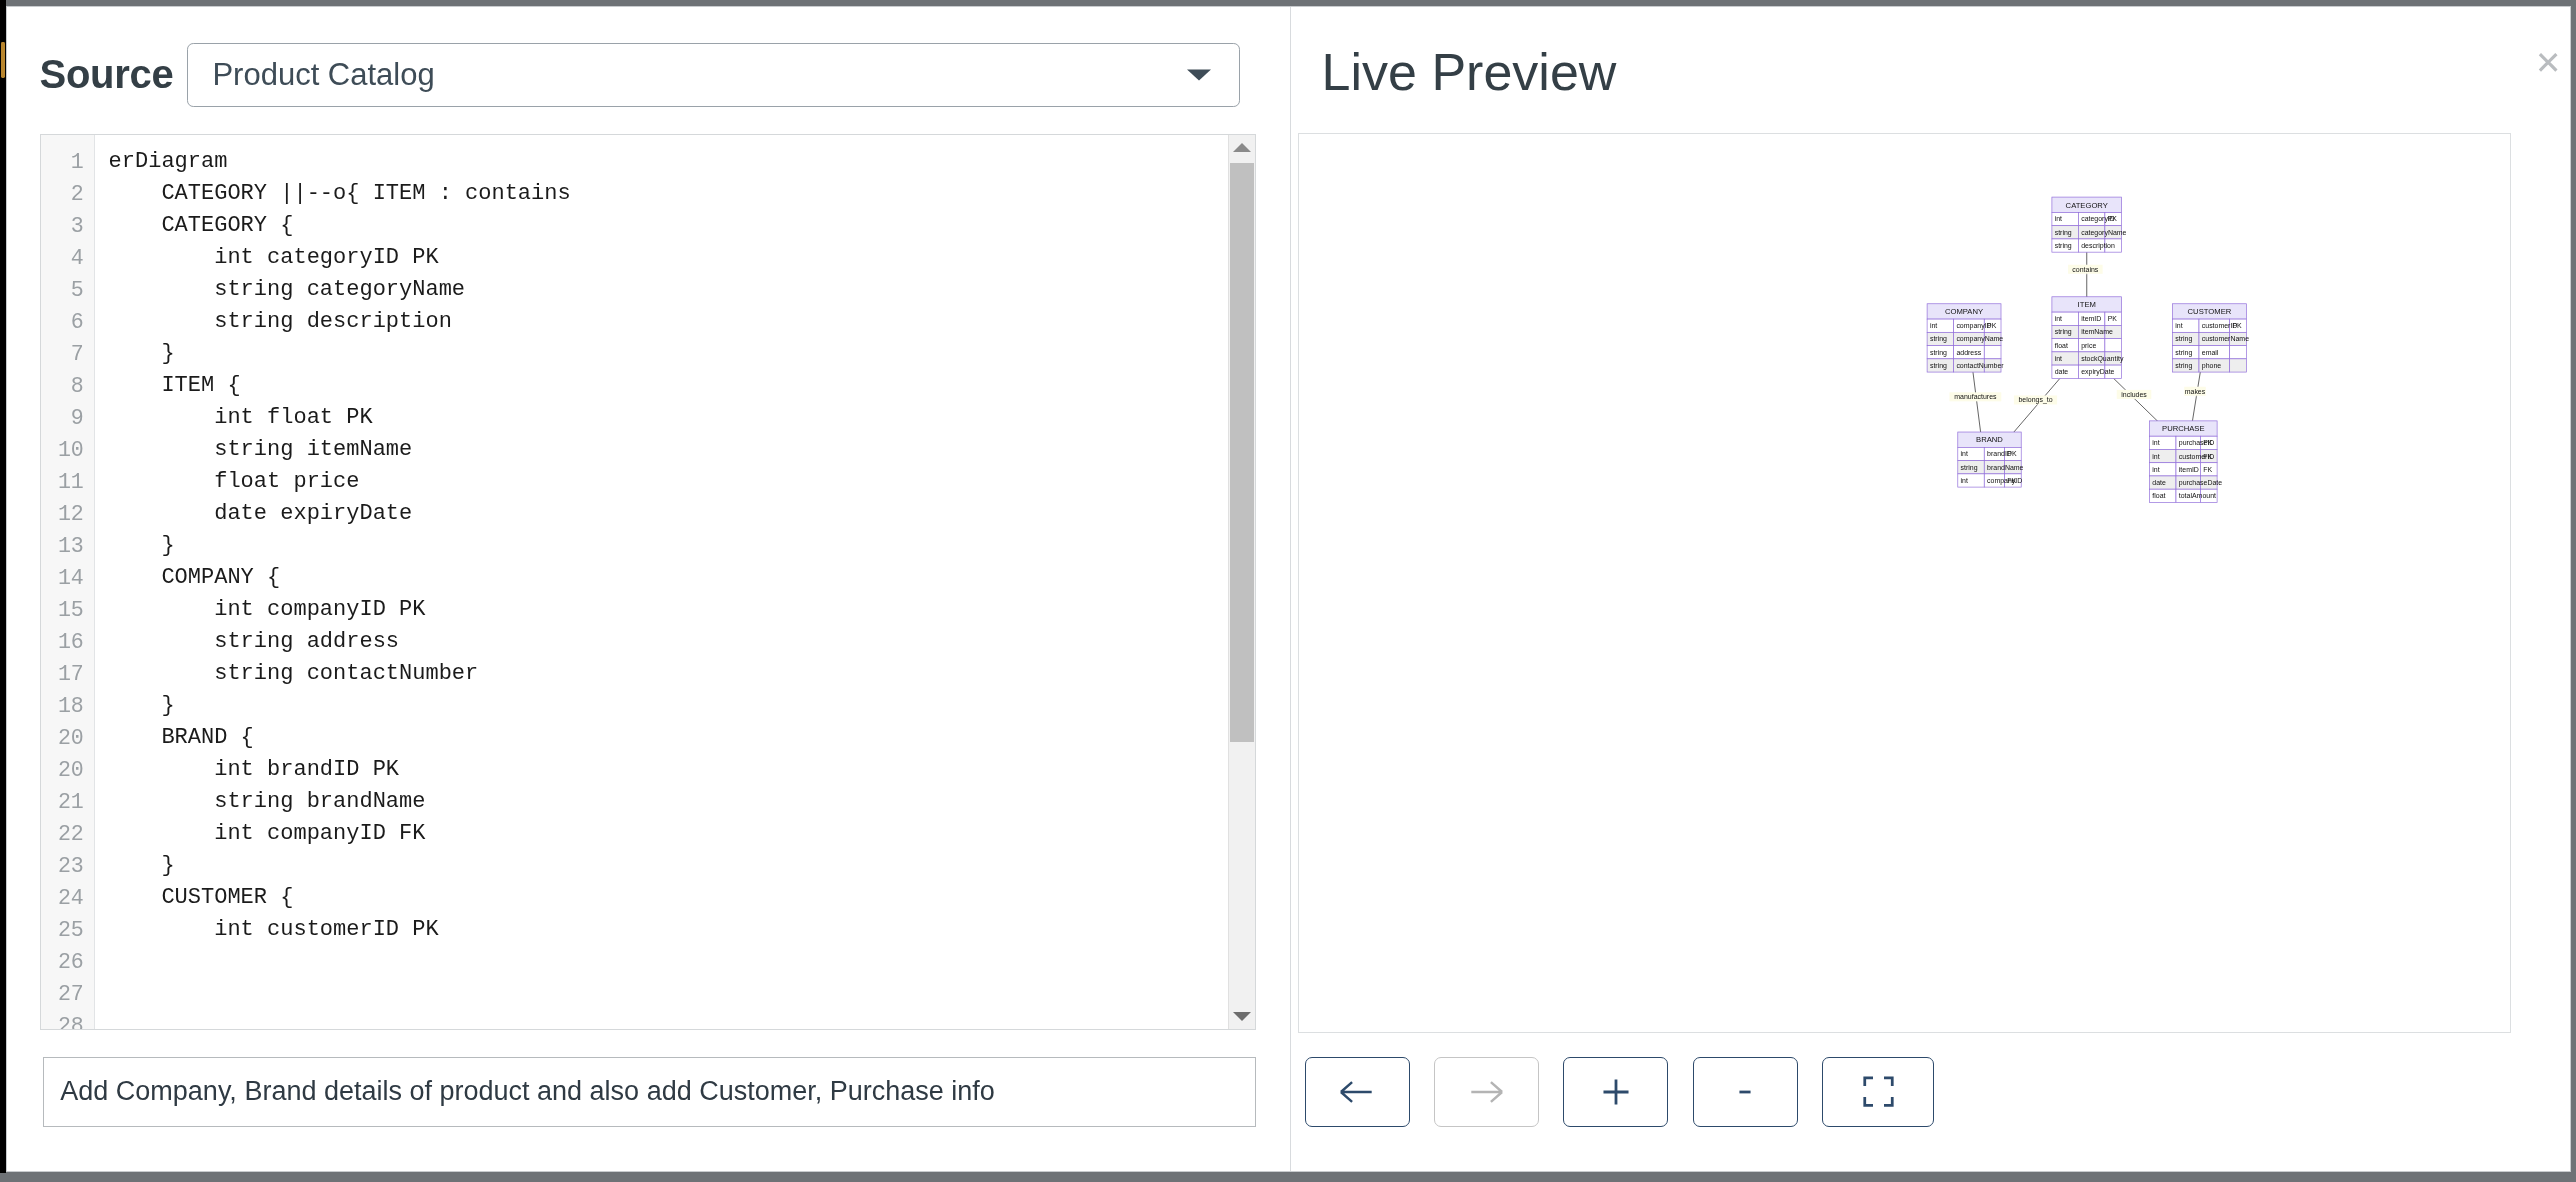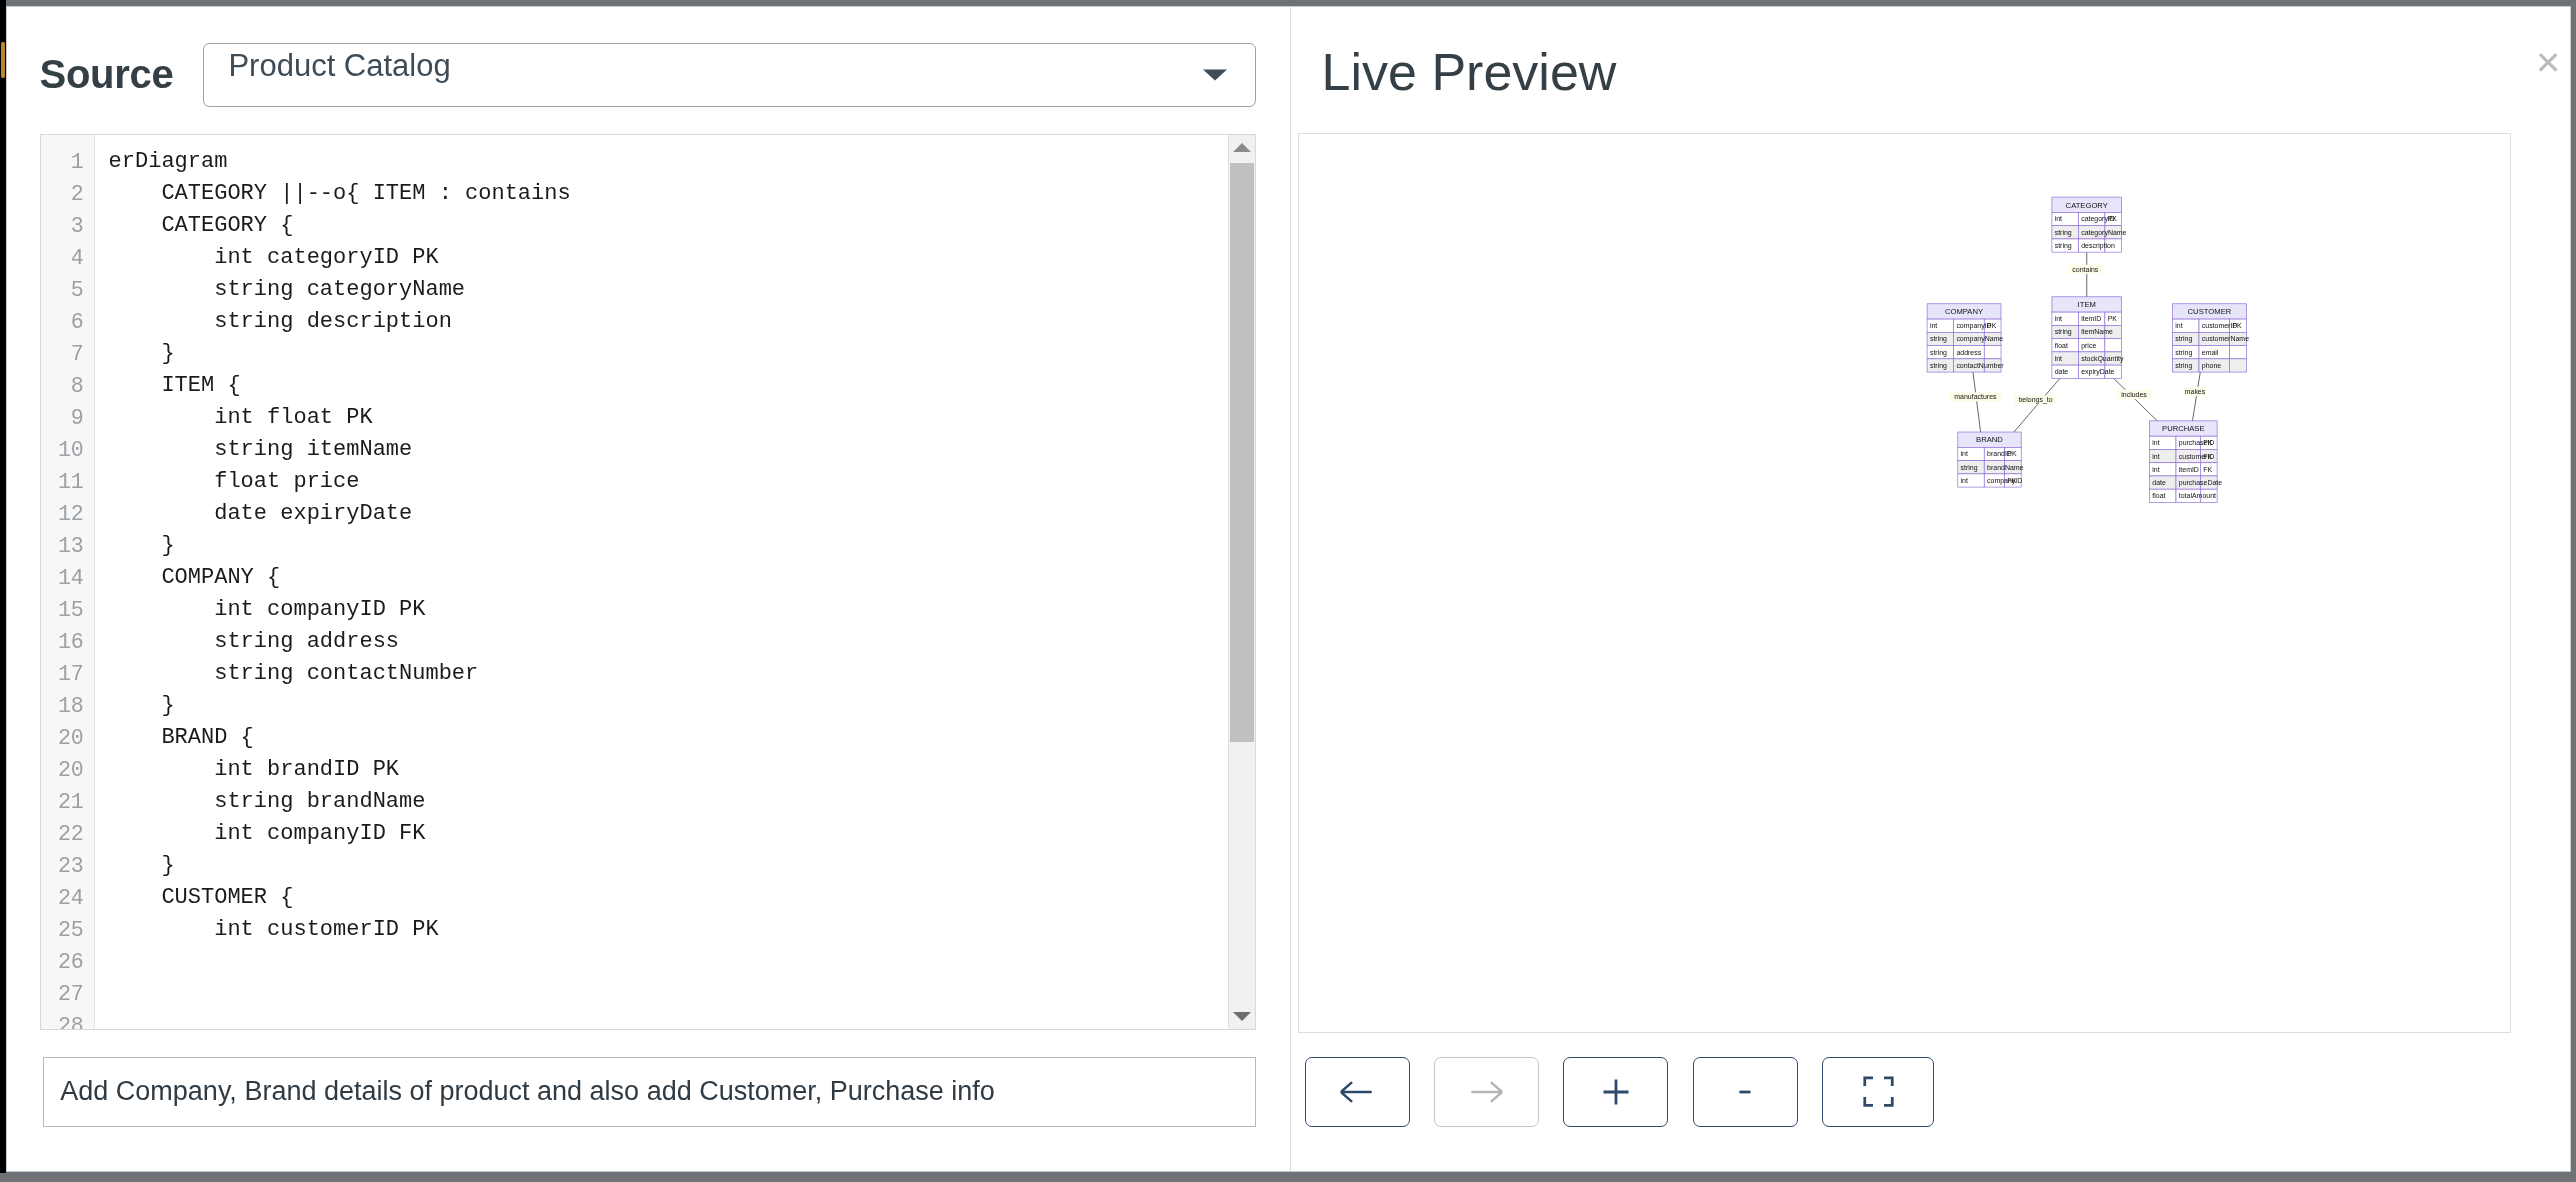--- a/index.html
+++ b/index.html
@@ -24,32 +24,32 @@
     position: absolute; left: 1.4px; top: 42px; width: 3.5px; height: 36px;
     background: #b9862e; border-radius: 1.4px;
   }
 
   
   .source-panel {
     position: absolute; left: 0; top: 0; width: 1283px; height: 1166px;
   }
   .source-header {
     position: absolute; left: 33px; top: 36px;
-    display: flex; align-items: center; gap: 30px;
+    display: flex; align-items: center; gap: 14px;
   }
   .source-title {
     font-size: 40px; font-weight: bold; color: #343f46;
     letter-spacing: -0.3px;
   }
   .diagram-select {
     width: 1053px; height: 64px;
     border: 0.7px solid #9aa2a9; border-radius: 6.3px;
     background: #ffffff;
-    display: flex; 
-    padding: 4px 24px;
+    display: flex; align-items: center;
+    padding: 14px 24px;
     position: relative;
   }
   .diagram-select-value {
     font-size: 31px; color: #3e4c57;
   }
   .select-caret {
     position: absolute; right: 28px; top: 50%;
     transform: translateY(-50%);
     width: 0; height: 0;
     border-left: 12px solid transparent;

